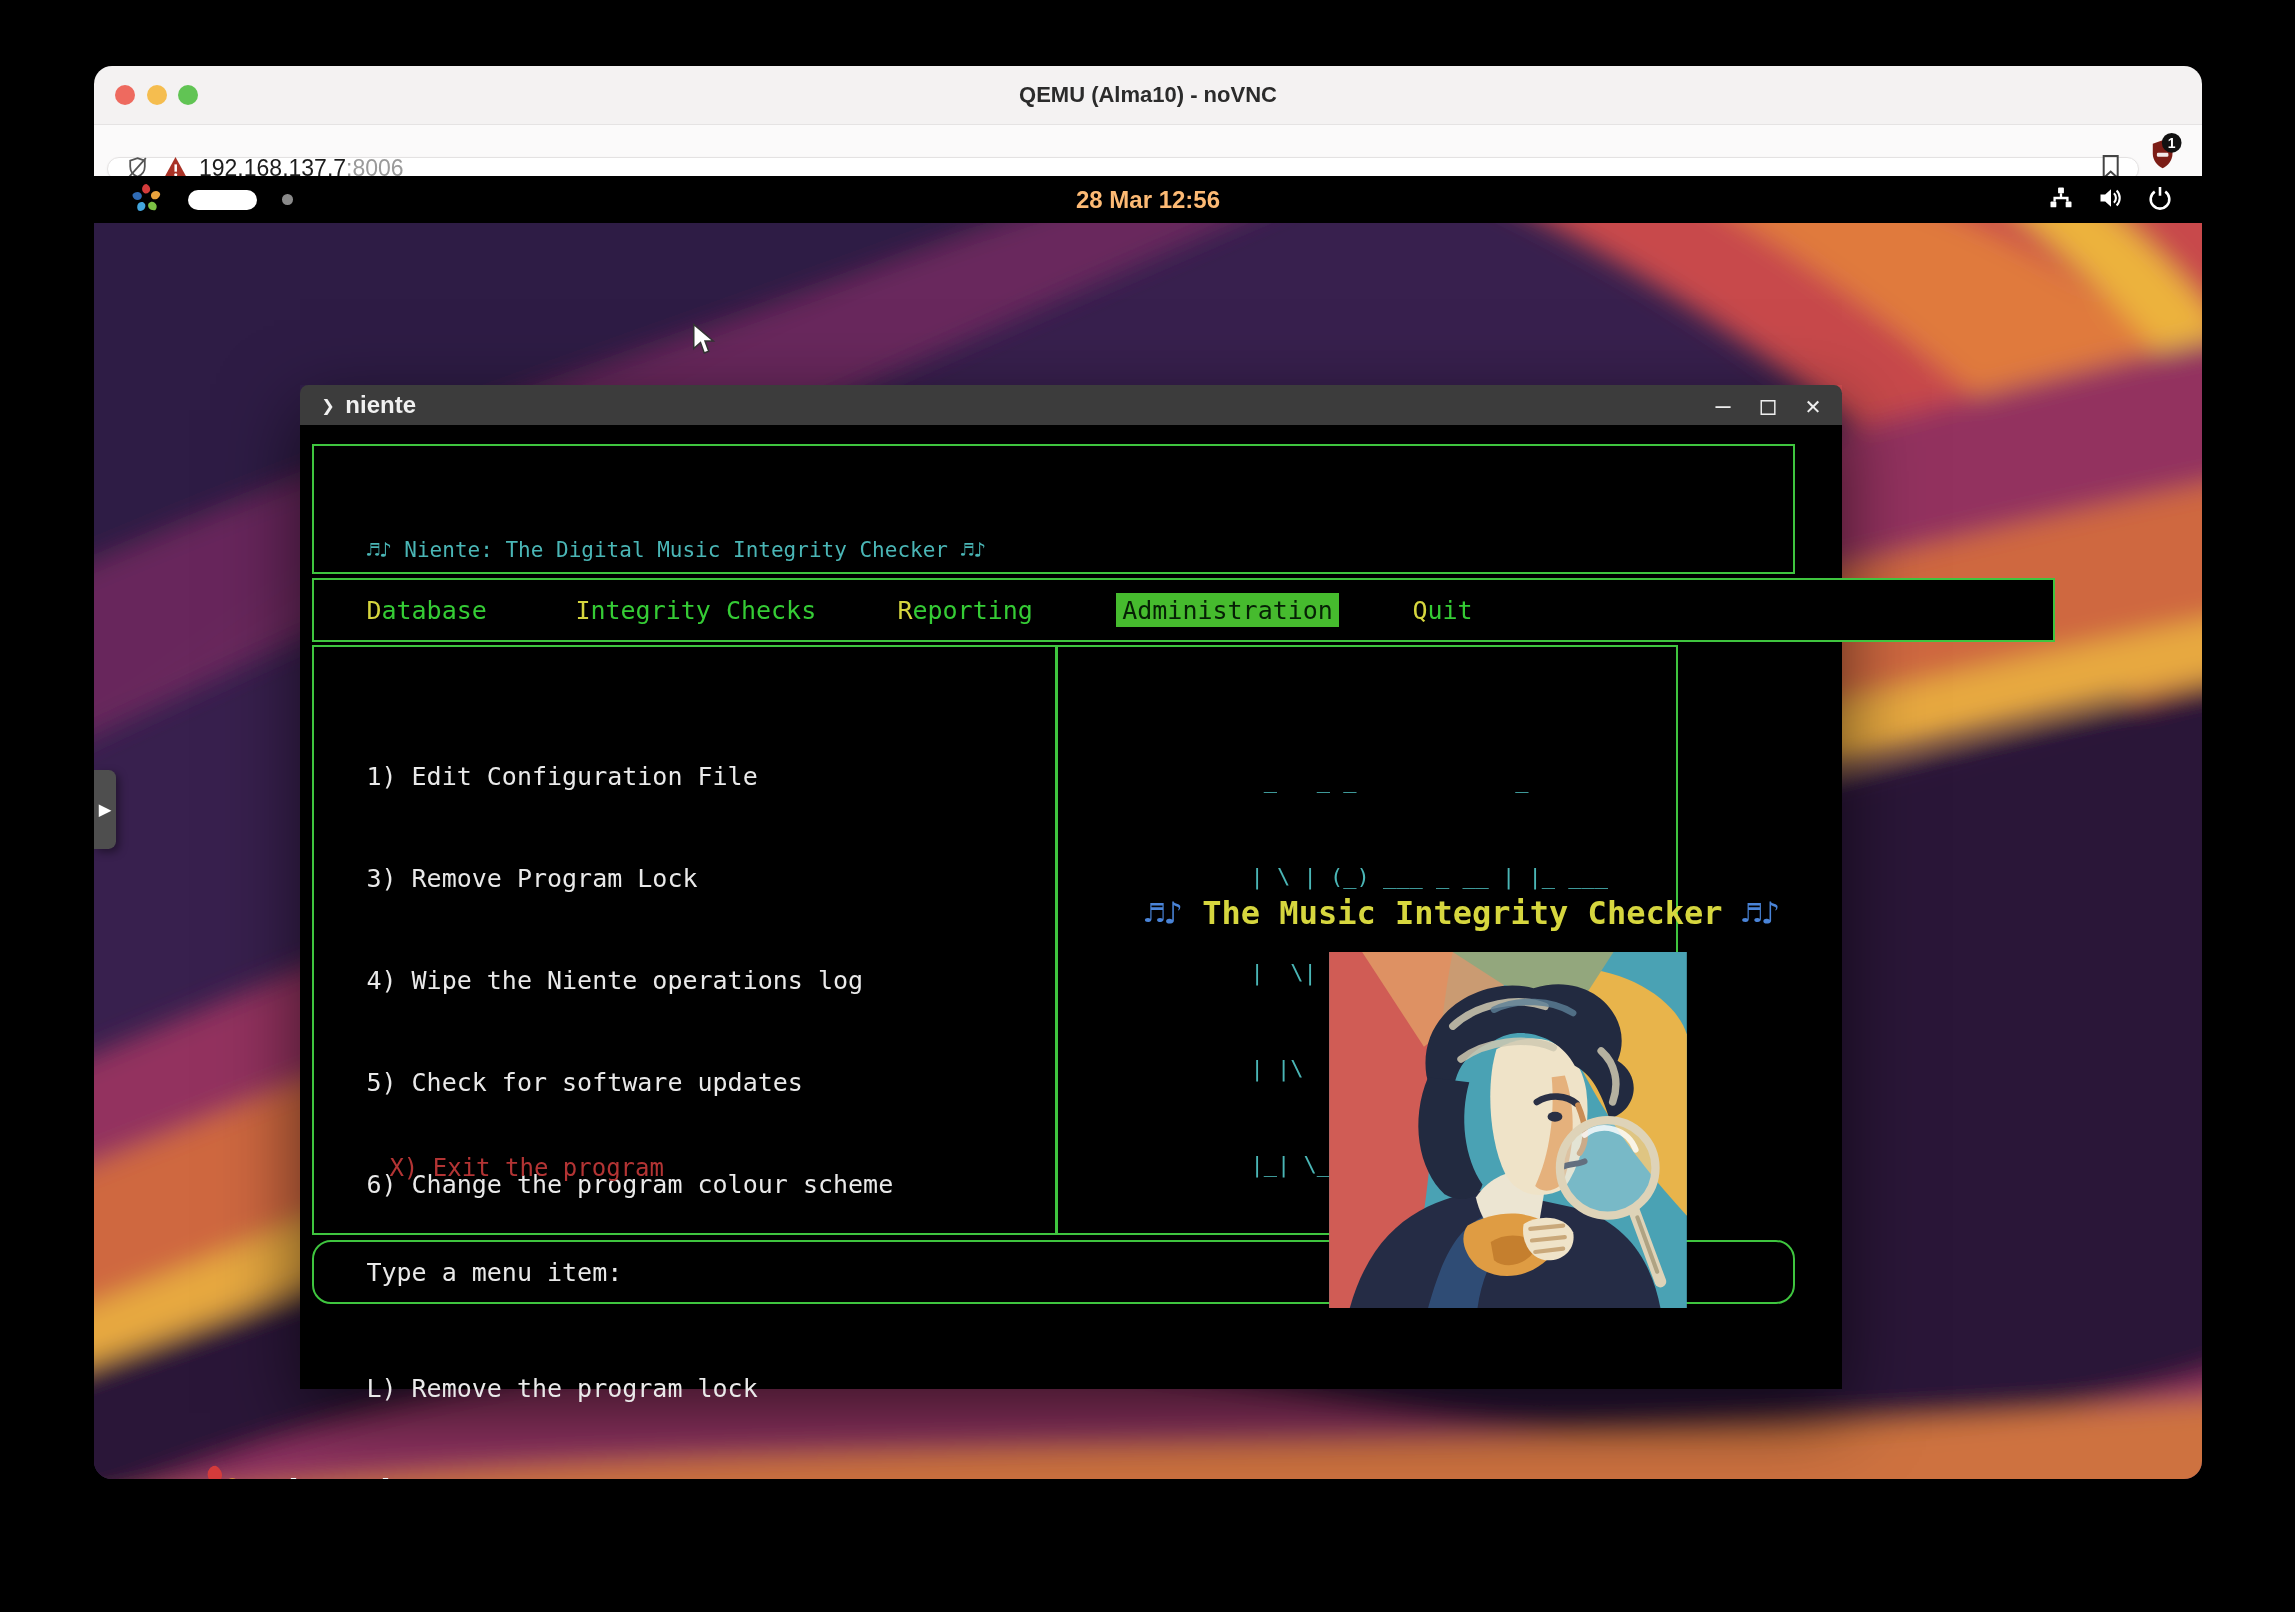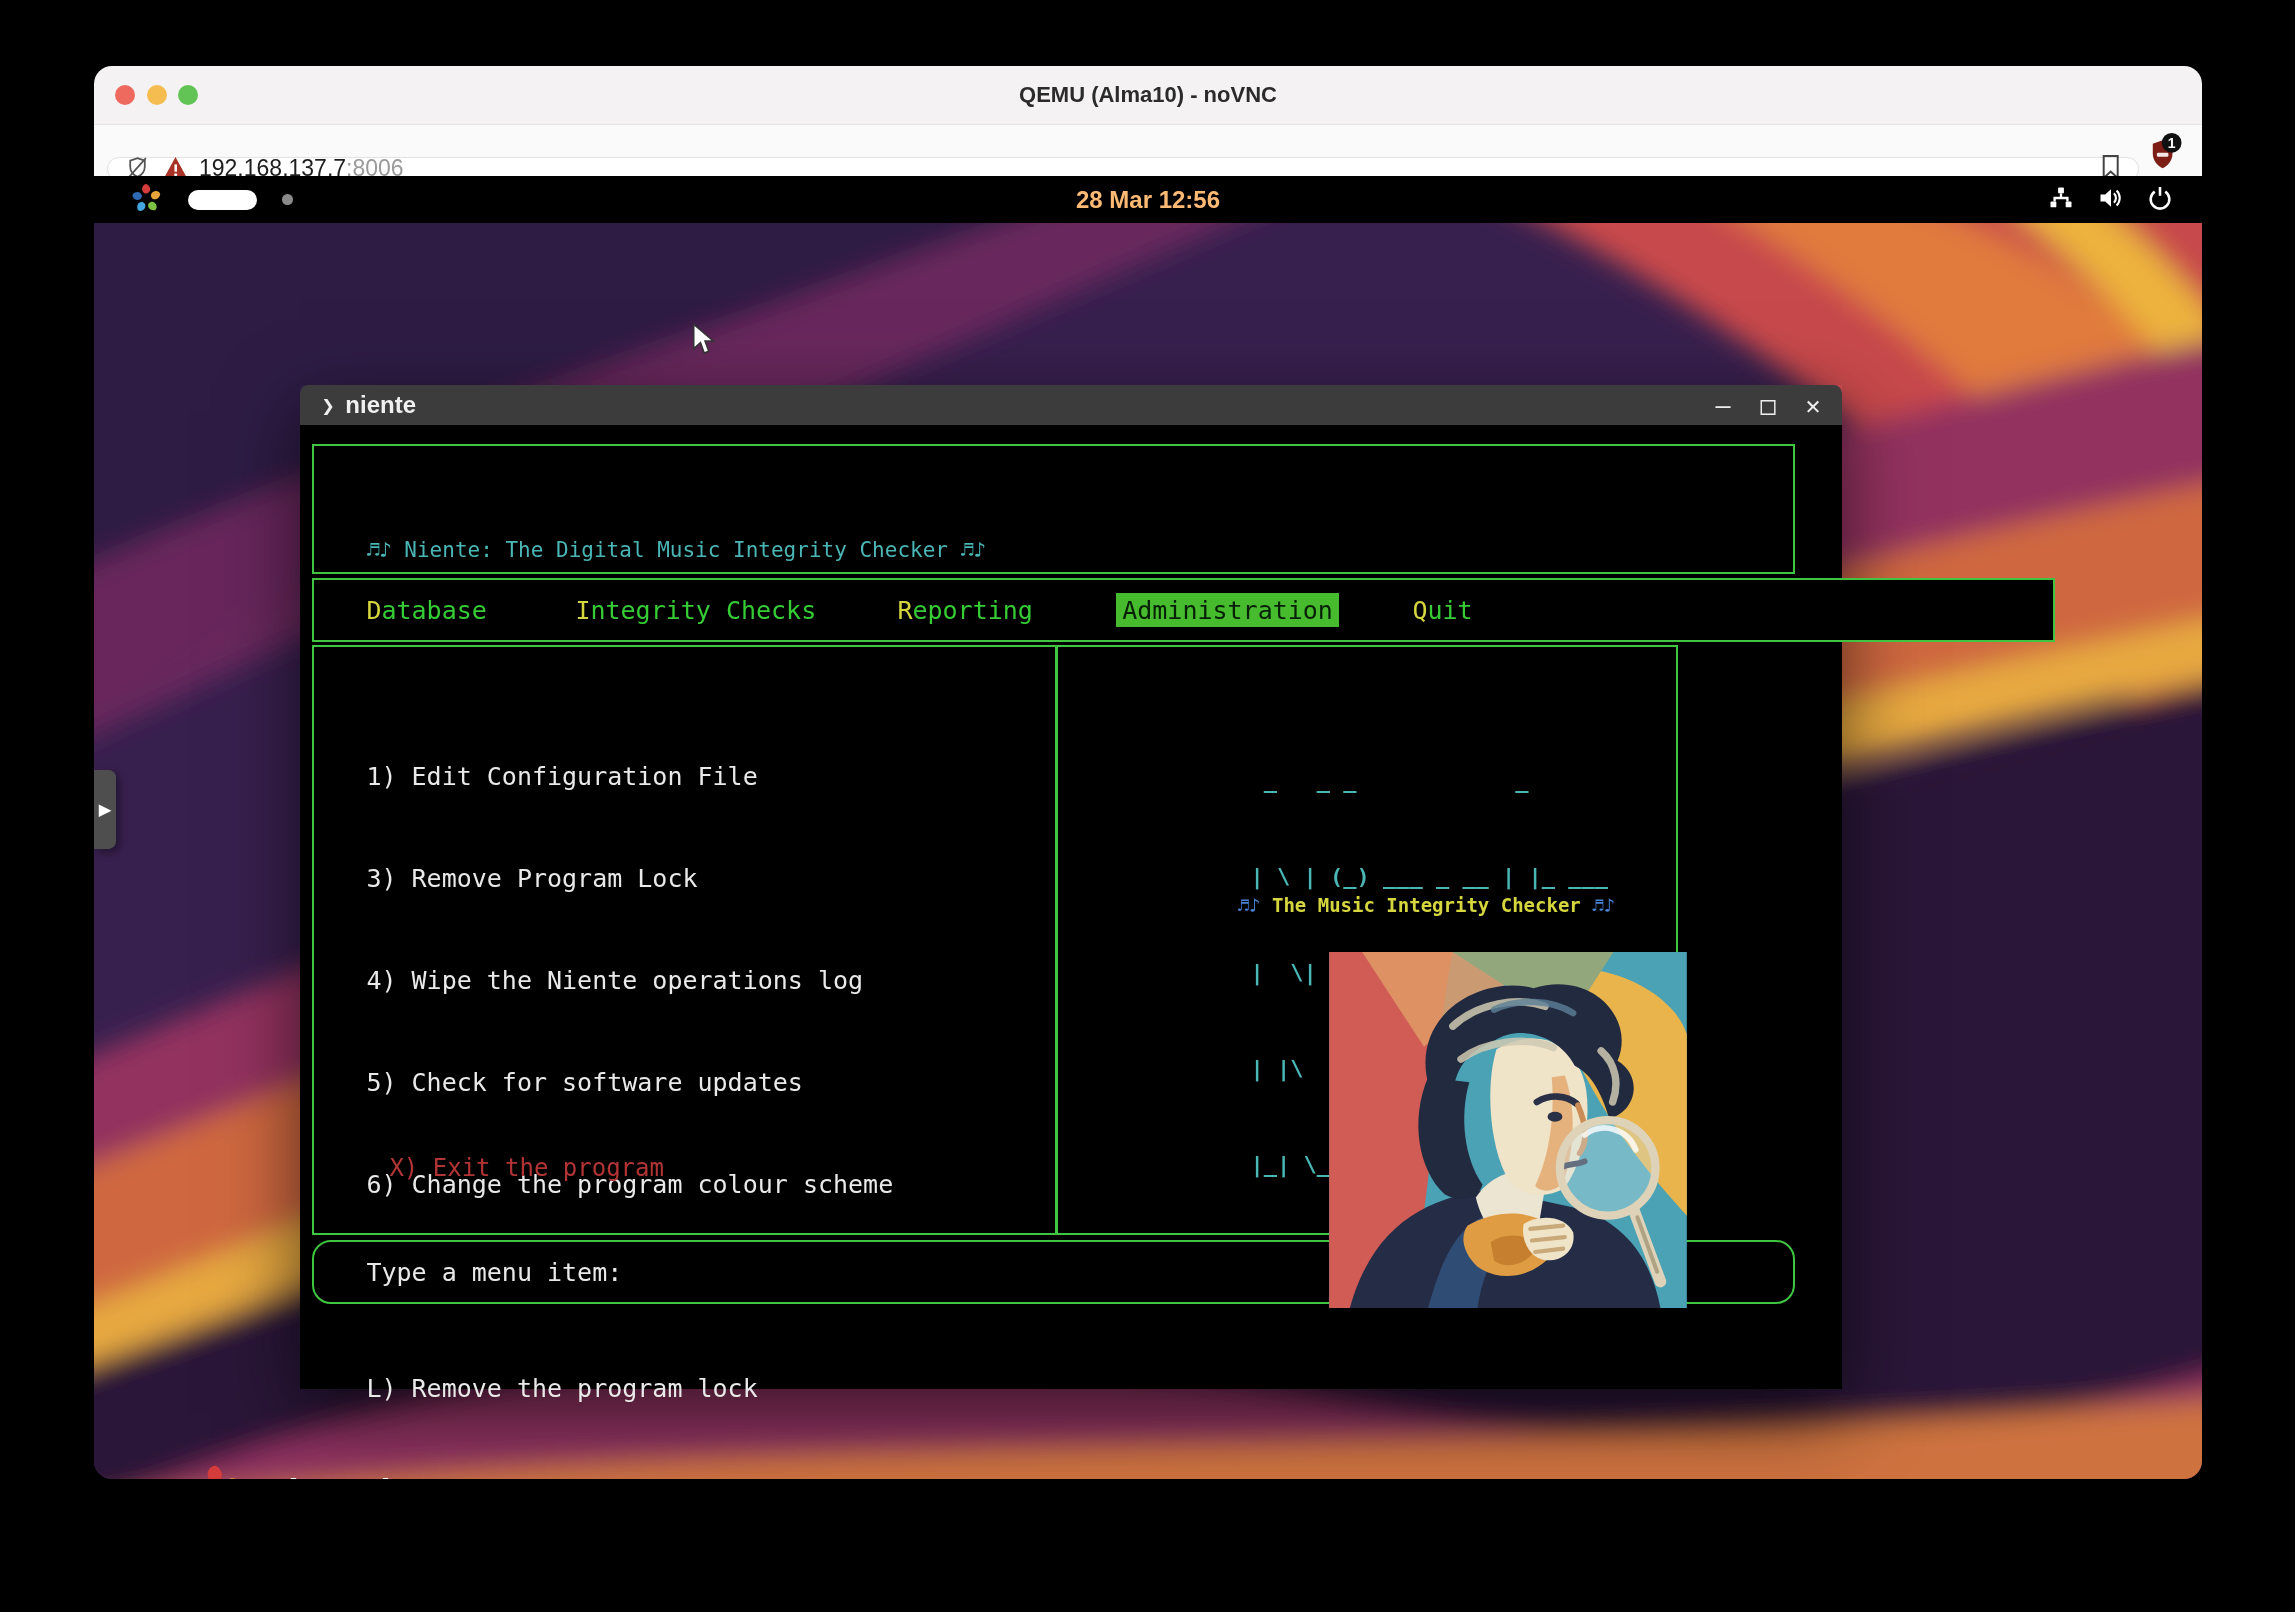--- a/index.html
+++ b/index.html
@@ -59,23 +59,23 @@
   .menu-item .rest{color:var(--menu-green,#35cc35);}
   .menu-item.active{background:var(--highlight-bg,#46bb2e);padding:2.5px 5.8px;}
   .menu-item.active .hot,.menu-item.active .rest{color:#062005;}
   .box-main{left:12.4px;top:220px;width:1366px;height:590px;}
   .vdivider{position:absolute;left:741px;top:0;bottom:0;width:2.5px;background:var(--term-green,#3fc53f);}
   .menu-list{position:absolute;left:52px;top:45px;font-size:25px;line-height:34px;color:#e9e9e9;white-space:pre;}
   .menu-list .spacer{height:34px;}
   .exit-line{position:absolute;left:52px;bottom:51px;font-size:24px;color:var(--term-red,#b33434);white-space:pre;margin-left:23px;}
   .ascii-wrap{position:absolute;left:744px;top:54px;width:736px;text-align:center;}
   .ascii{display:inline-block;text-align:right;font-size:22px;line-height:32px;
-         color:var(--term-cyan,#4ab6b6);white-space:pre;font-weight:bold;margin-left:19px;}
-  .tagline{position:absolute;left:744px;top:247px;width:736px;text-align:center;font-size:19px;
-           font-weight:bold;color:var(--term-yellow,#d6d63e);white-space:pre;}
+         color:var(--term-cyan,#4ab6b6);white-space:pre;font-weight:normal;margin-left:19px;}
+  .tagline{position:absolute;left:744px;top:247px;width:736px;text-align:center;font-size:32px;
+           font-weight:bold;color:var(--term-yellow,#d6d63e);white-space:pre;padding-left:36px;}
   .tagline .note{color:var(--note-blue,#4a84d8);}
   .box-bottom{left:12.4px;top:815px;width:1483px;height:64px;display:flex;align-items:center;
               padding-left:52px;font-size:25px;color:#e9e9e9;border-radius:19px;}
   .beethoven{position:absolute;left:1029px;top:527px;width:358px;height:356px;z-index:6;}
   
   .alma{position:absolute;left:92px;top:1286px;display:flex;align-items:center;gap:15px;z-index:5;}
   .alma-text{color:#fff;font-size:38px;font-weight:bold;letter-spacing:0.8px;}
   .icon{display:inline-block;}
 </style>
 </head>

